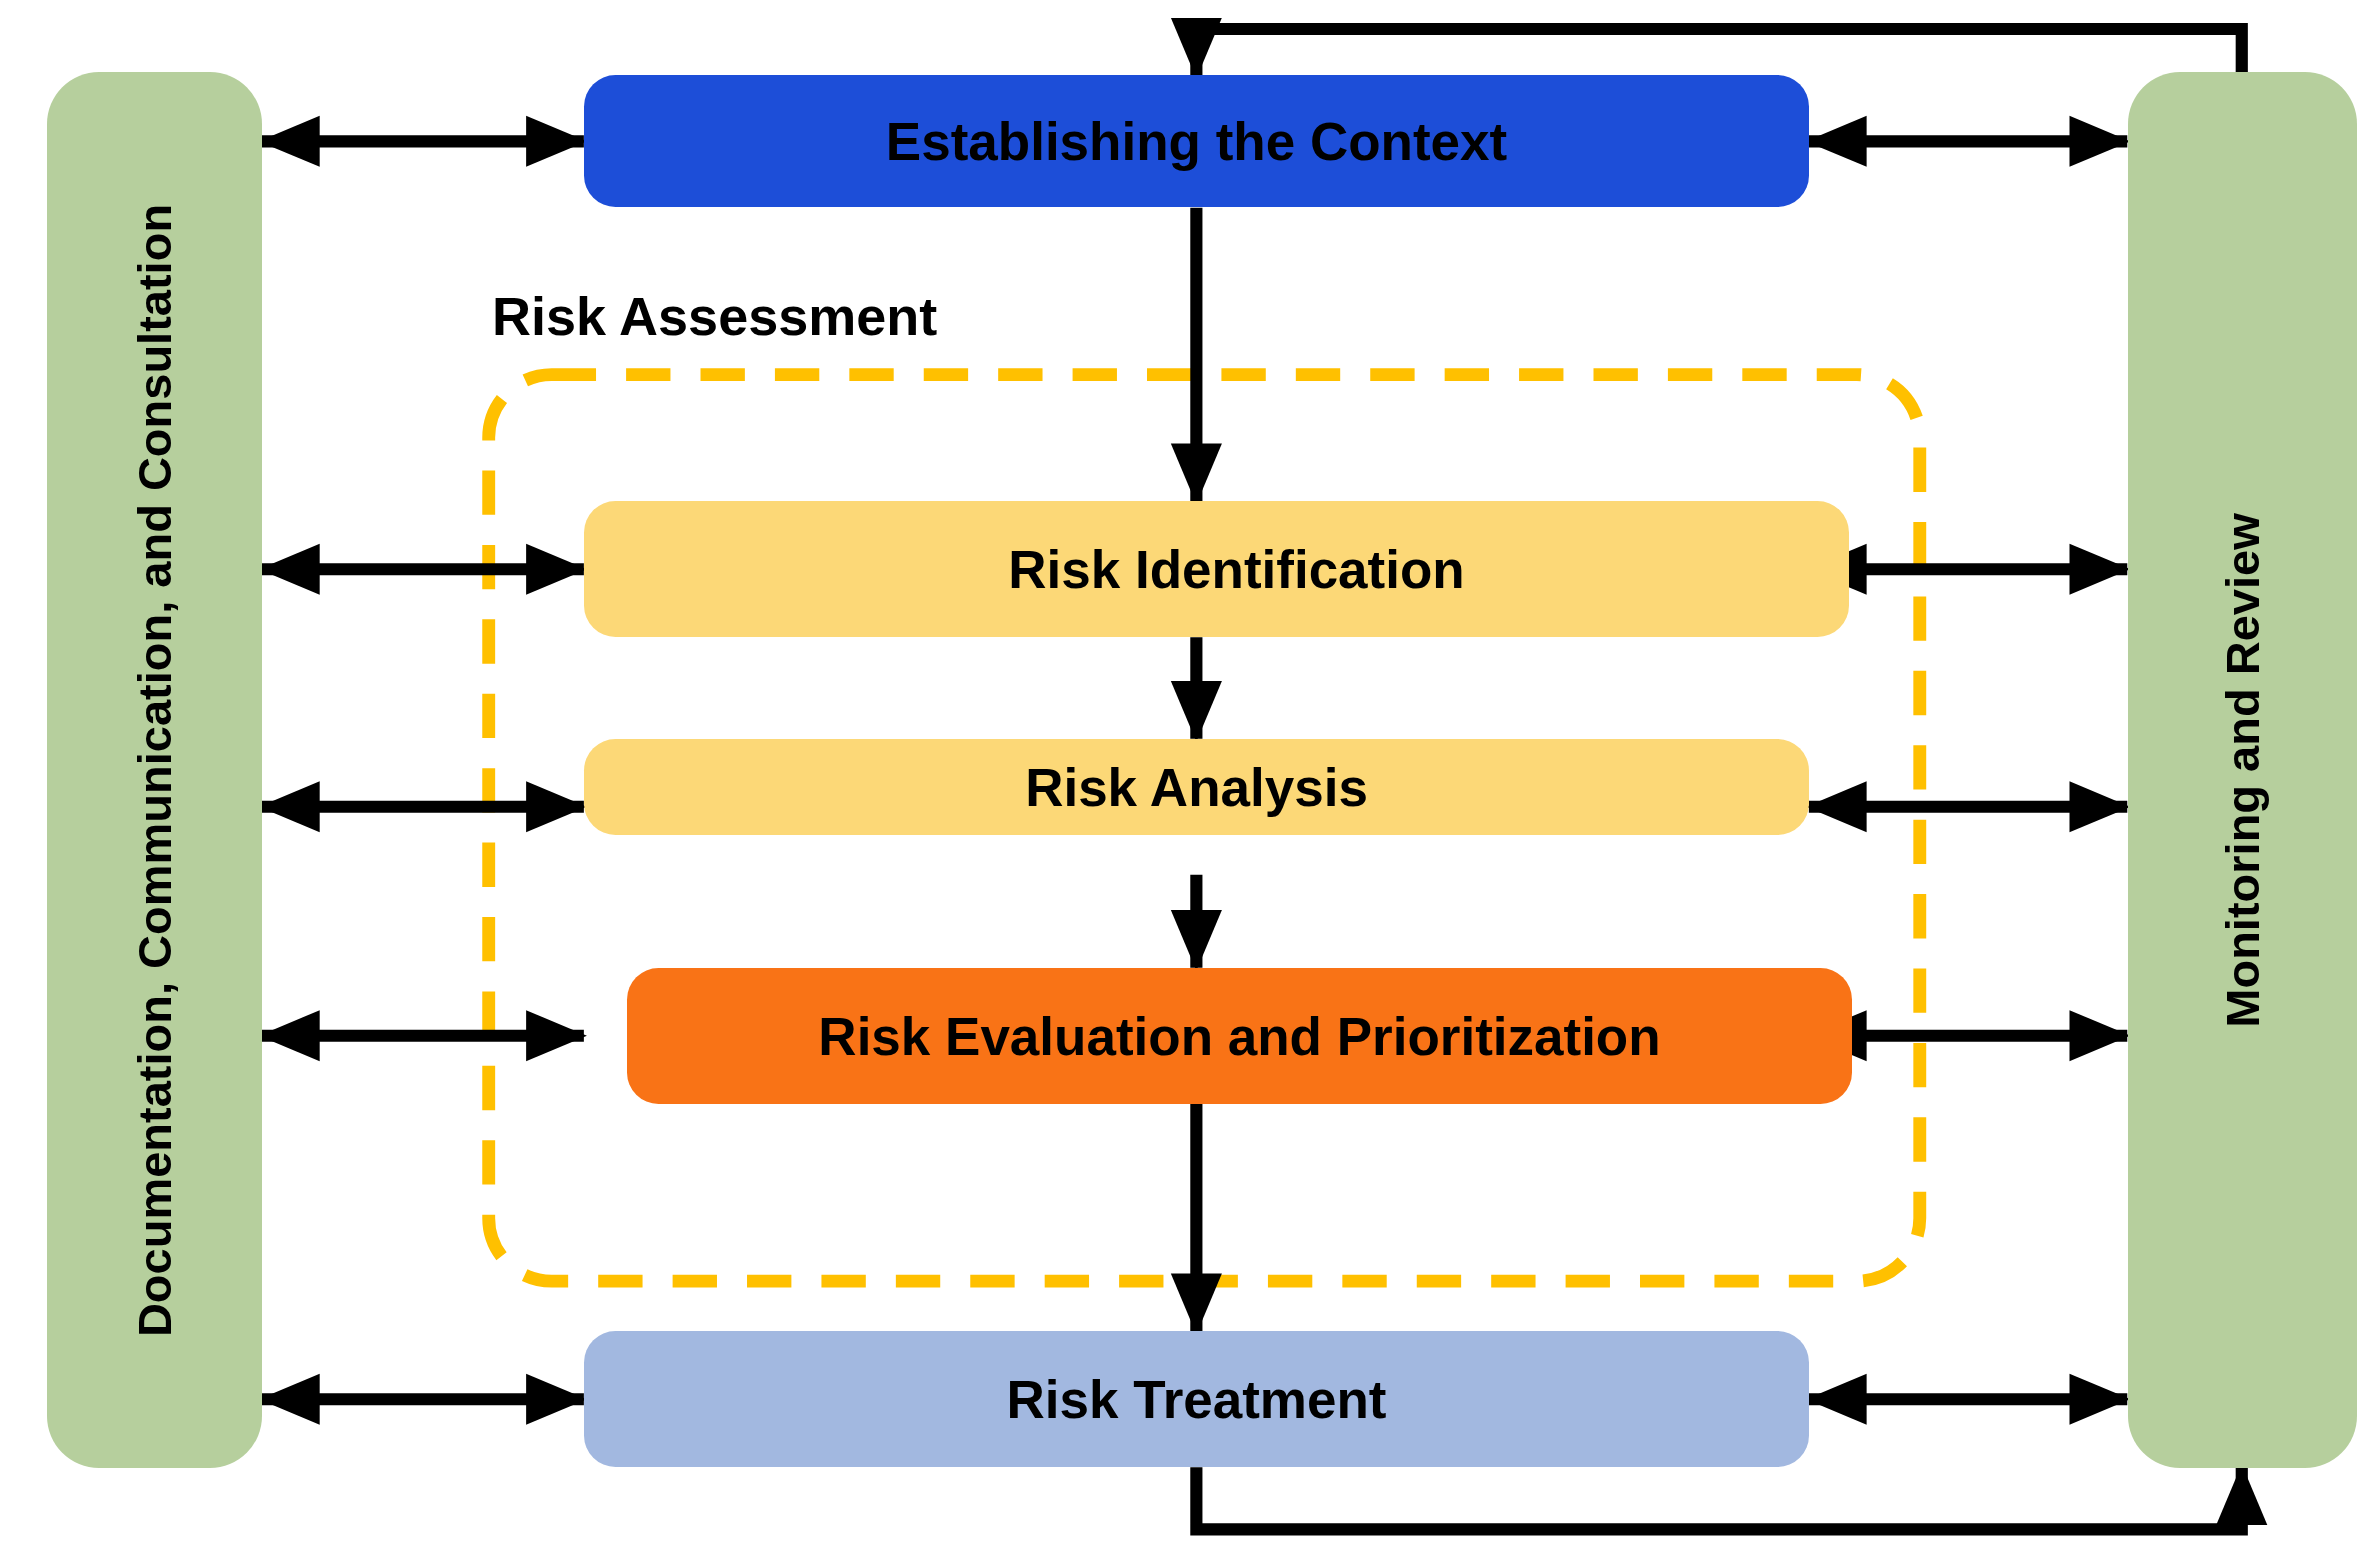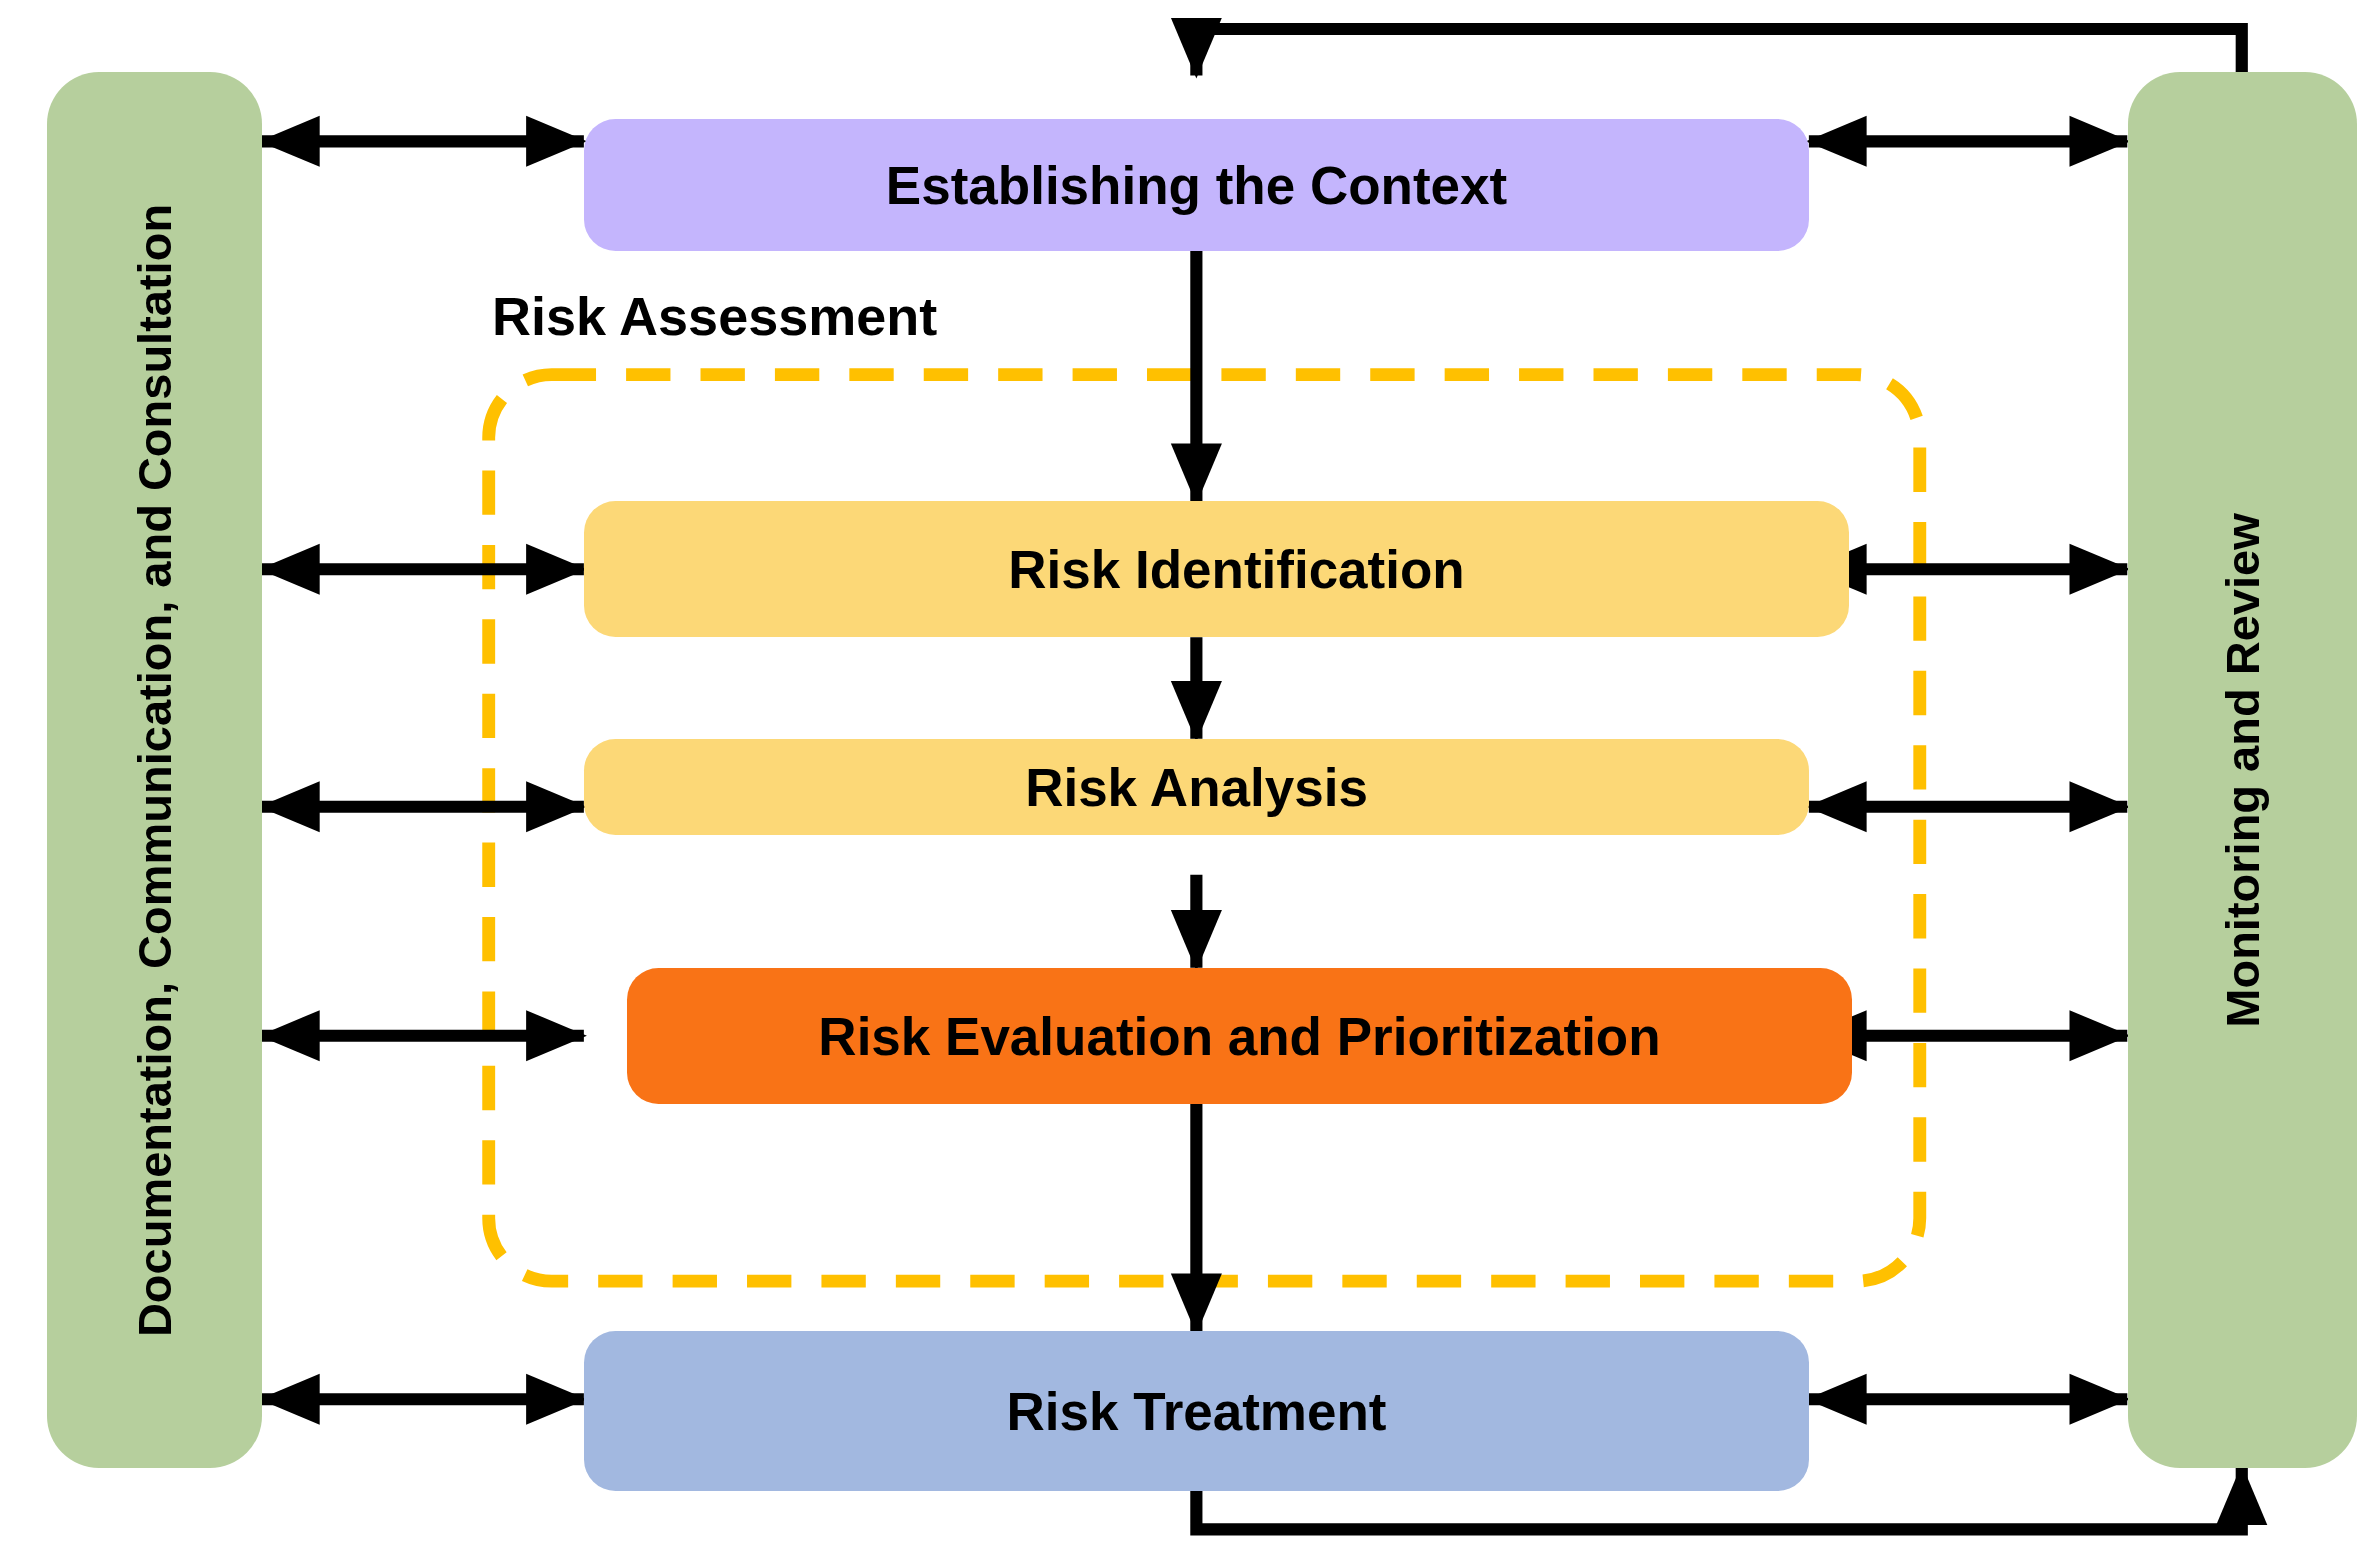--- a/index.html
+++ b/index.html
@@ -10,21 +10,21 @@
   .layer{position:absolute;left:0;top:0;width:2377px;height:1552px;}
   .node{
     position:absolute;left:584px;width:1225px;border-radius:31.5px;
     display:flex;align-items:center;justify-content:center;
     color:#000;font-weight:700;font-size:53px;letter-spacing:0;
   }
   .node-context{top:75px;height:132px;}
   .node-identification{top:501px;height:136px;}
   .node-analysis{top:739px;height:96px;}
   .node-evaluation{top:968px;height:136px;}
-  .node-treatment{top:1331px;height:160px;}
+  .node-treatment{top:1331px;height:136px;}
   .vbar{
     position:absolute;top:72px;height:1396px;width:215px;border-radius:52px;
     display:flex;align-items:center;justify-content:center;
   }
   .vbar-left{left:47px;}
   .vbar-right{left:2128px;width:229px;}
   .vtext{
     transform:rotate(-90deg);white-space:nowrap;
     color:#000;font-weight:700;font-size:47px;
   }
@@ -73,21 +73,21 @@
 
   <div class="vbar vbar-left" style="background-color: rgb(182, 207, 157);">
     <span class="vtext">Documentation, Communication, and Consultation</span>
   </div>
   <div class="vbar vbar-right" style="background-color: rgb(182, 207, 157);">
     <span class="vtext">Monitoring and Review</span>
   </div>
 
   <div class="group-label">Risk Assessment</div>
 
-  <div class="node node-context" style="background-color: #c4b5fd; margin-top: 44px;">
+  <div class="node node-context" style="background-color: #1d4ed8;">
     <span>Establishing the Context</span>
   </div>
 
   <div class="node node-identification" style="background-color: rgb(252, 216, 119); padding-left: 40px;">
     <span>Risk Identification</span>
   </div>
 
   <div class="node node-analysis" style="background-color: rgb(252, 216, 119);">
     <span>Risk Analysis</span>
   </div>

